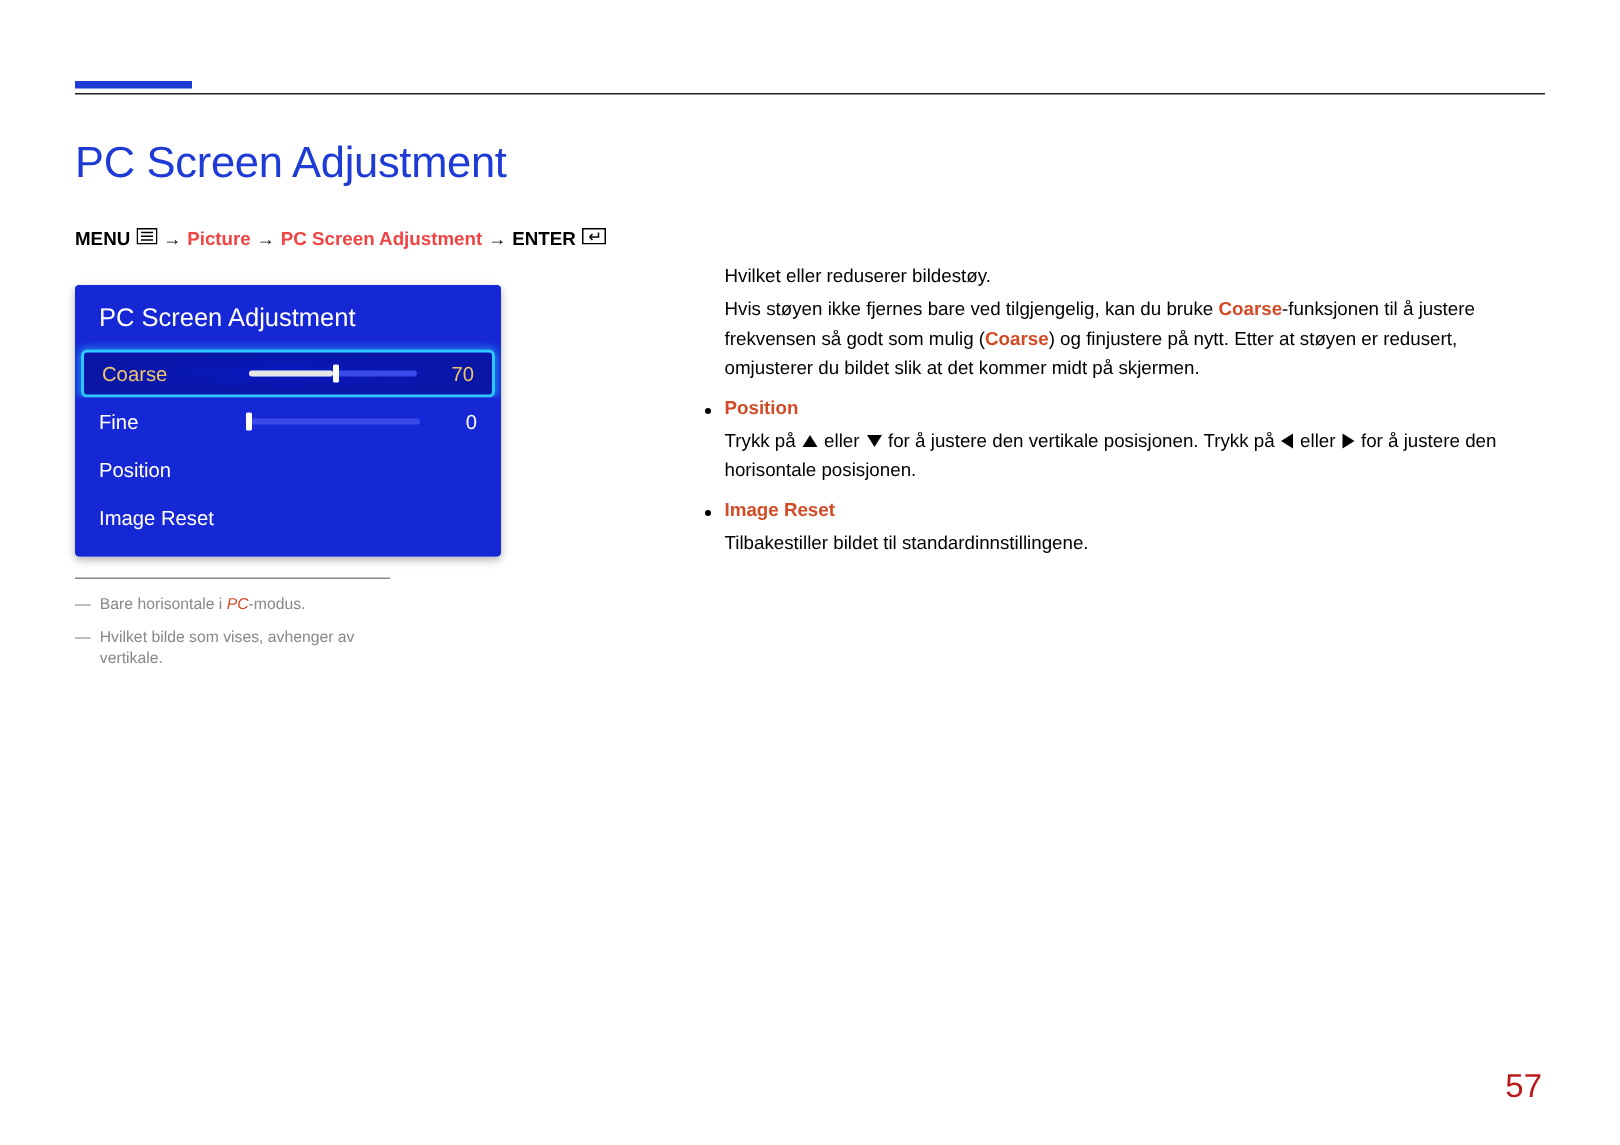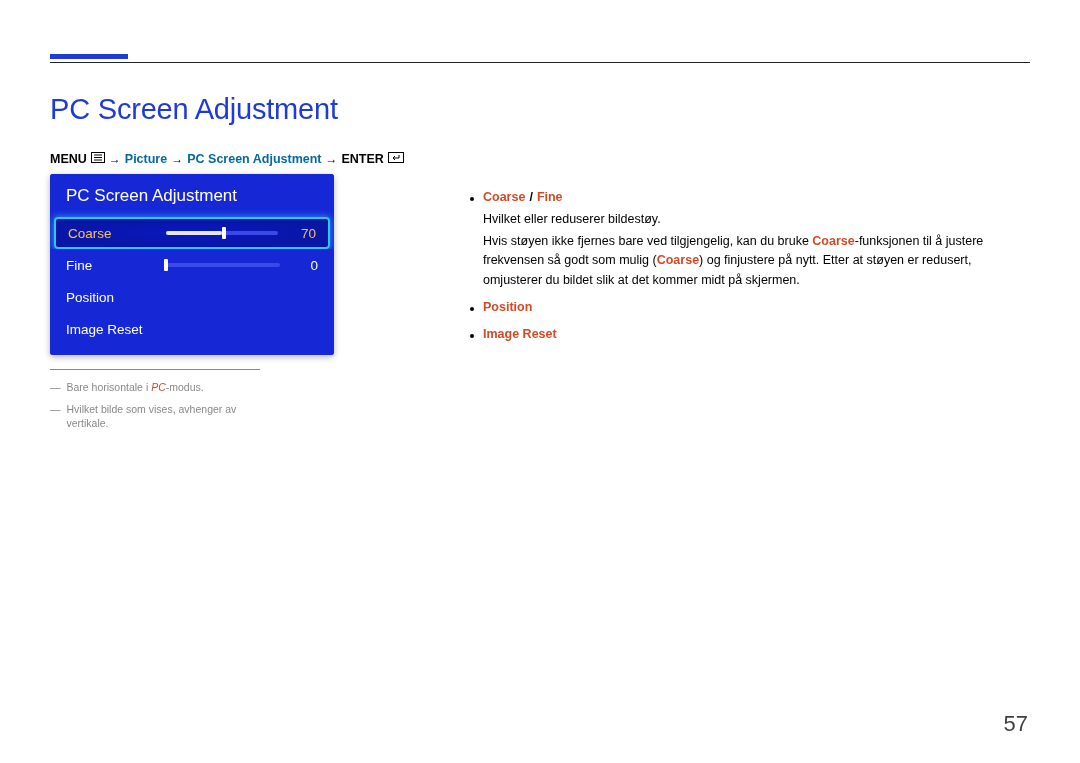--- a/index.html
+++ b/index.html
@@ -48,27 +48,27 @@
     font-size: 29px;
     color: #1f3bd6;
     font-weight: 400;
     margin-bottom: 26px;
     letter-spacing: -0.2px;
   }
   .breadcrumb {
     font-size: 12.5px;
     font-weight: bold;
     color: #000;
-    margin-bottom: 8px;
+    margin-bottom: 24px;
     display: flex;
     align-items: center;
     flex-wrap: wrap;
     gap: 4px;
   }
-  .breadcrumb .accent { color: #0369a1; font-weight: bold; }
+  .breadcrumb .accent { color: #ef4444; font-weight: bold; }
   .bc-icon { display: inline-block; vertical-align: middle; }
   .arrow { font-size: 12px; }
   .osd-panel {
     width: 284px;
     background: #1628d6;
     border-radius: 3px;
     box-shadow: 0 2px 6px rgba(0,0,0,0.3);
     overflow: hidden;
   }
   .osd-title {
@@ -166,21 +166,21 @@
   }
   .tri.up { border-left:5px solid transparent; border-right:5px solid transparent; border-bottom:8px solid #000;}
   .tri.down { border-left:5px solid transparent; border-right:5px solid transparent; border-top:8px solid #000;}
   .tri.left { border-top:5px solid transparent; border-bottom:5px solid transparent; border-right:8px solid #000;}
   .tri.right { border-top:5px solid transparent; border-bottom:5px solid transparent; border-left:8px solid #000;}
   .page-num {
     position: absolute;
     bottom: 26px;
     right: 52px;
     font-size: 22px;
-    color: #404040;
+    color: #b91c1c;
     font-weight: 300;
   }
 </style>
 </head>
 <body>
 
 <div class="page">
   <div class="tab-marker"></div>
   <div class="top-rule"></div>
 
@@ -254,48 +254,48 @@
           <span class="dash">―</span>
           <span>Hvilket bilde som vises, avhenger av vertikale.</span>
         </div>
       </div>
     </div>
 
     <div class="right-col">
       <ul class="bullet-list">
 
         <li class="bullet-item">
-          <div class="bullet-head">
-            <span class="bullet-dot"></span>
-            <span class="bullet-title">
-              <span>Coarse</span><span class="slash">/</span><span>Fine</span>
-            </span>
-          </div>
           <div class="bullet-body">
             <p>Hvilket eller reduserer bildestøy.</p>
             <p>
               <span>Hvis støyen ikke fjernes bare ved tilgjengelig, kan du bruke </span><span class="inline-accent">Coarse</span><span>-funksjonen til å justere frekvensen så godt som mulig (</span><span class="inline-accent">Coarse</span><span>) og finjustere på nytt. Etter at støyen er redusert, omjusterer du bildet slik at det kommer midt på skjermen.</span>
             </p>
           </div>
         </li>
 
         <li class="bullet-item">
           <div class="bullet-head">
             <span class="bullet-dot"></span>
             <span class="bullet-title">Position</span>
           </div>
           <div class="bullet-body">
+            <p>
+              <span>Trykk på </span><span class="tri up"></span><span> eller </span><span class="tri down"></span><span> for å justere den vertikale posisjonen. Trykk på </span><span class="tri left"></span><span> eller </span><span class="tri right"></span><span> for å justere den horisontale posisjonen.</span>
+            </p>
           </div>
         </li>
 
         <li class="bullet-item">
           <div class="bullet-head">
             <span class="bullet-dot"></span>
             <span class="bullet-title">Image Reset</span>
           </div>
+          <div class="bullet-body">
+            <p>Tilbakestiller bildet til standardinnstillingene.</p>
+          </div>
         </li>
 
       </ul>
     </div>
   </div>
 </div>
 
 <div class="page-num">57</div>
 
 </body></html>

